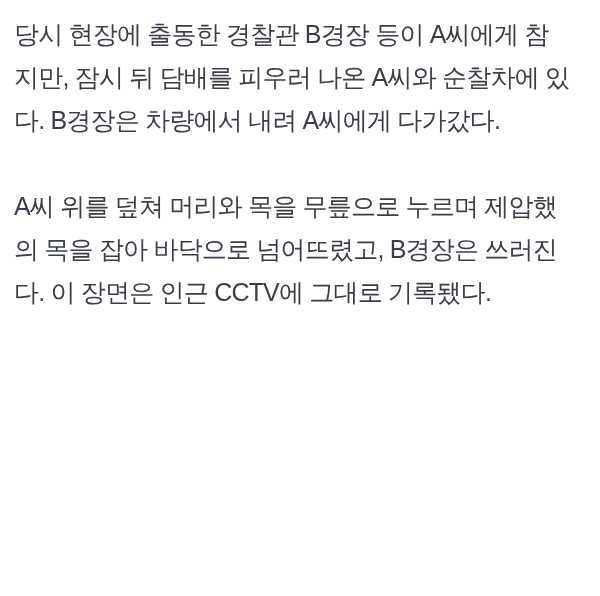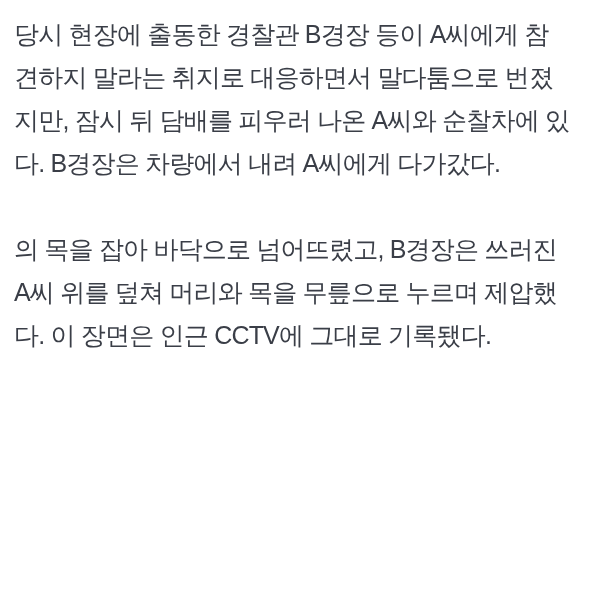--- a/index.html
+++ b/index.html
@@ -32,22 +32,21 @@
   .text-line {
     white-space: nowrap;
   }
 </style>
 </head>
 <body style="--text-color: #3a3e47; --bg-color: #ffffff;">
 
 <div class="article">
   <div class="paragraph">
     <div class="text-line">당시 현장에 출동한 경찰관 B경장 등이 A씨에게 참</div>
-    <div class="text-line">견하지 말라는 취지로 대응하면서 말다툼으로 번졌</div>
     <div class="text-line">지만, 잠시 뒤 담배를 피우러 나온 A씨와 순찰차에 있</div>
     <div class="text-line">다. B경장은 차량에서 내려 A씨에게 다가갔다.</div>
   </div>
   <div class="paragraph">
+    <div class="text-line">A씨 위를 덮쳐 머리와 목을 무릎으로 누르며 제압했</div>
     <div class="text-line">의 목을 잡아 바닥으로 넘어뜨렸고, B경장은 쓰러진</div>
-    <div class="text-line">A씨 위를 덮쳐 머리와 목을 무릎으로 누르며 제압했</div>
     <div class="text-line">다. 이 장면은 인근 CCTV에 그대로 기록됐다.</div>
   </div>
 </div>
 
 </body></html>

